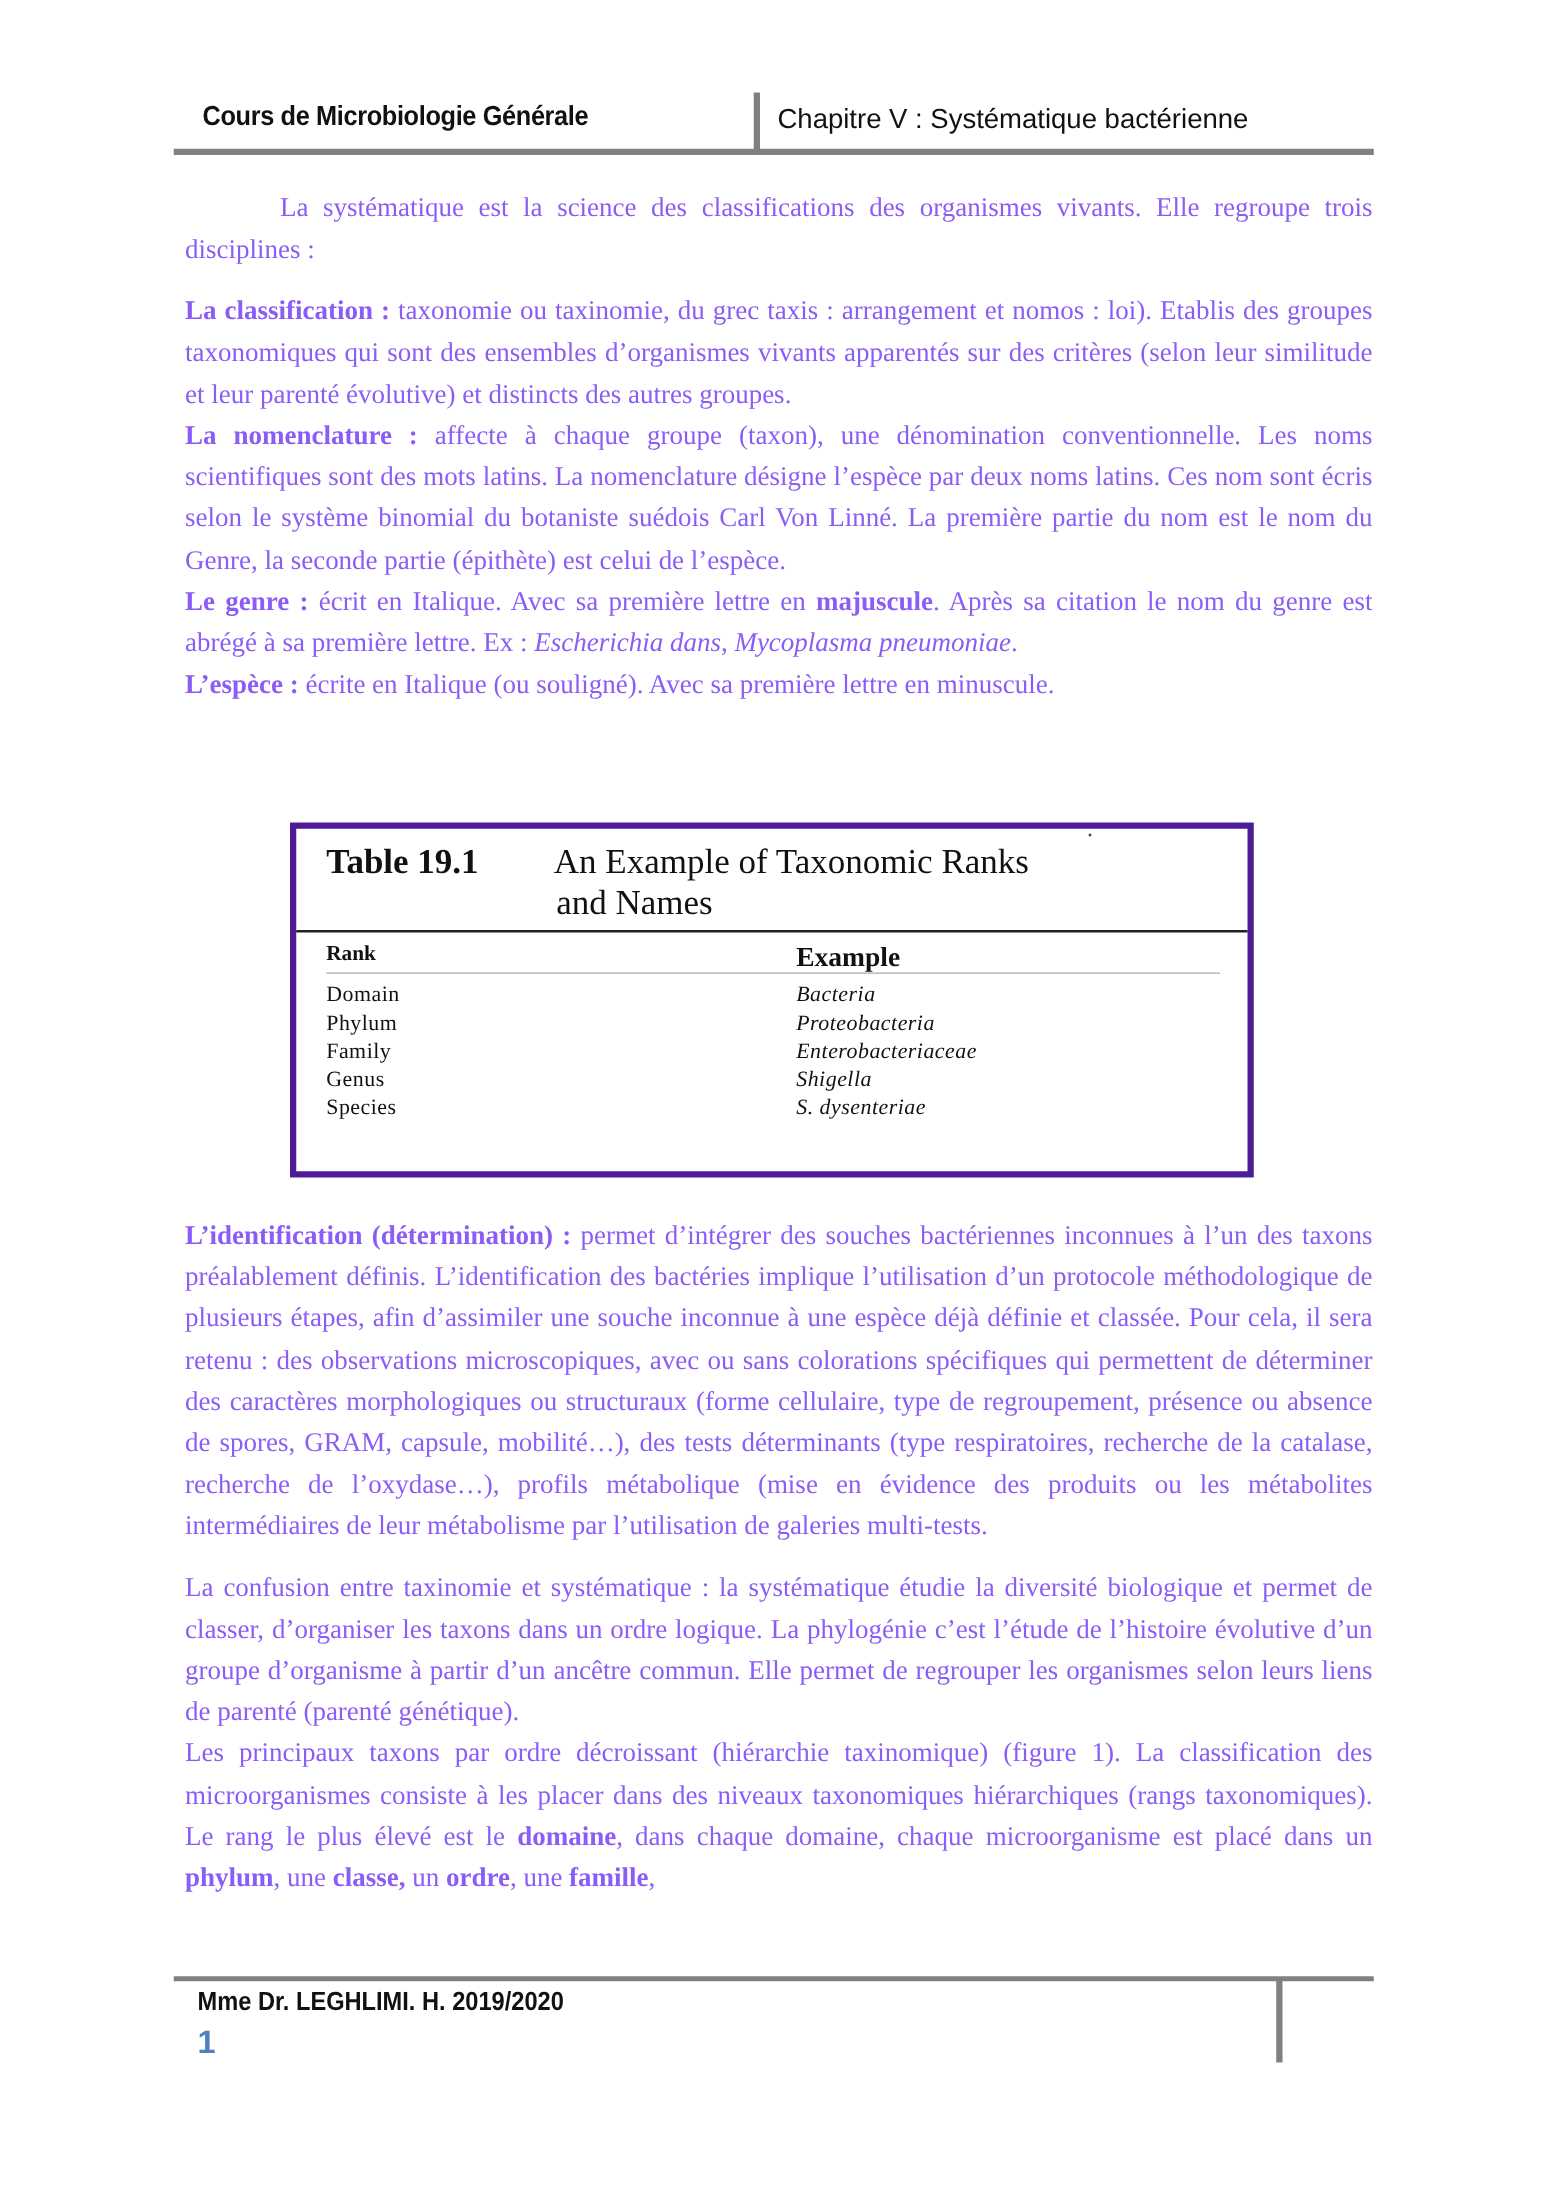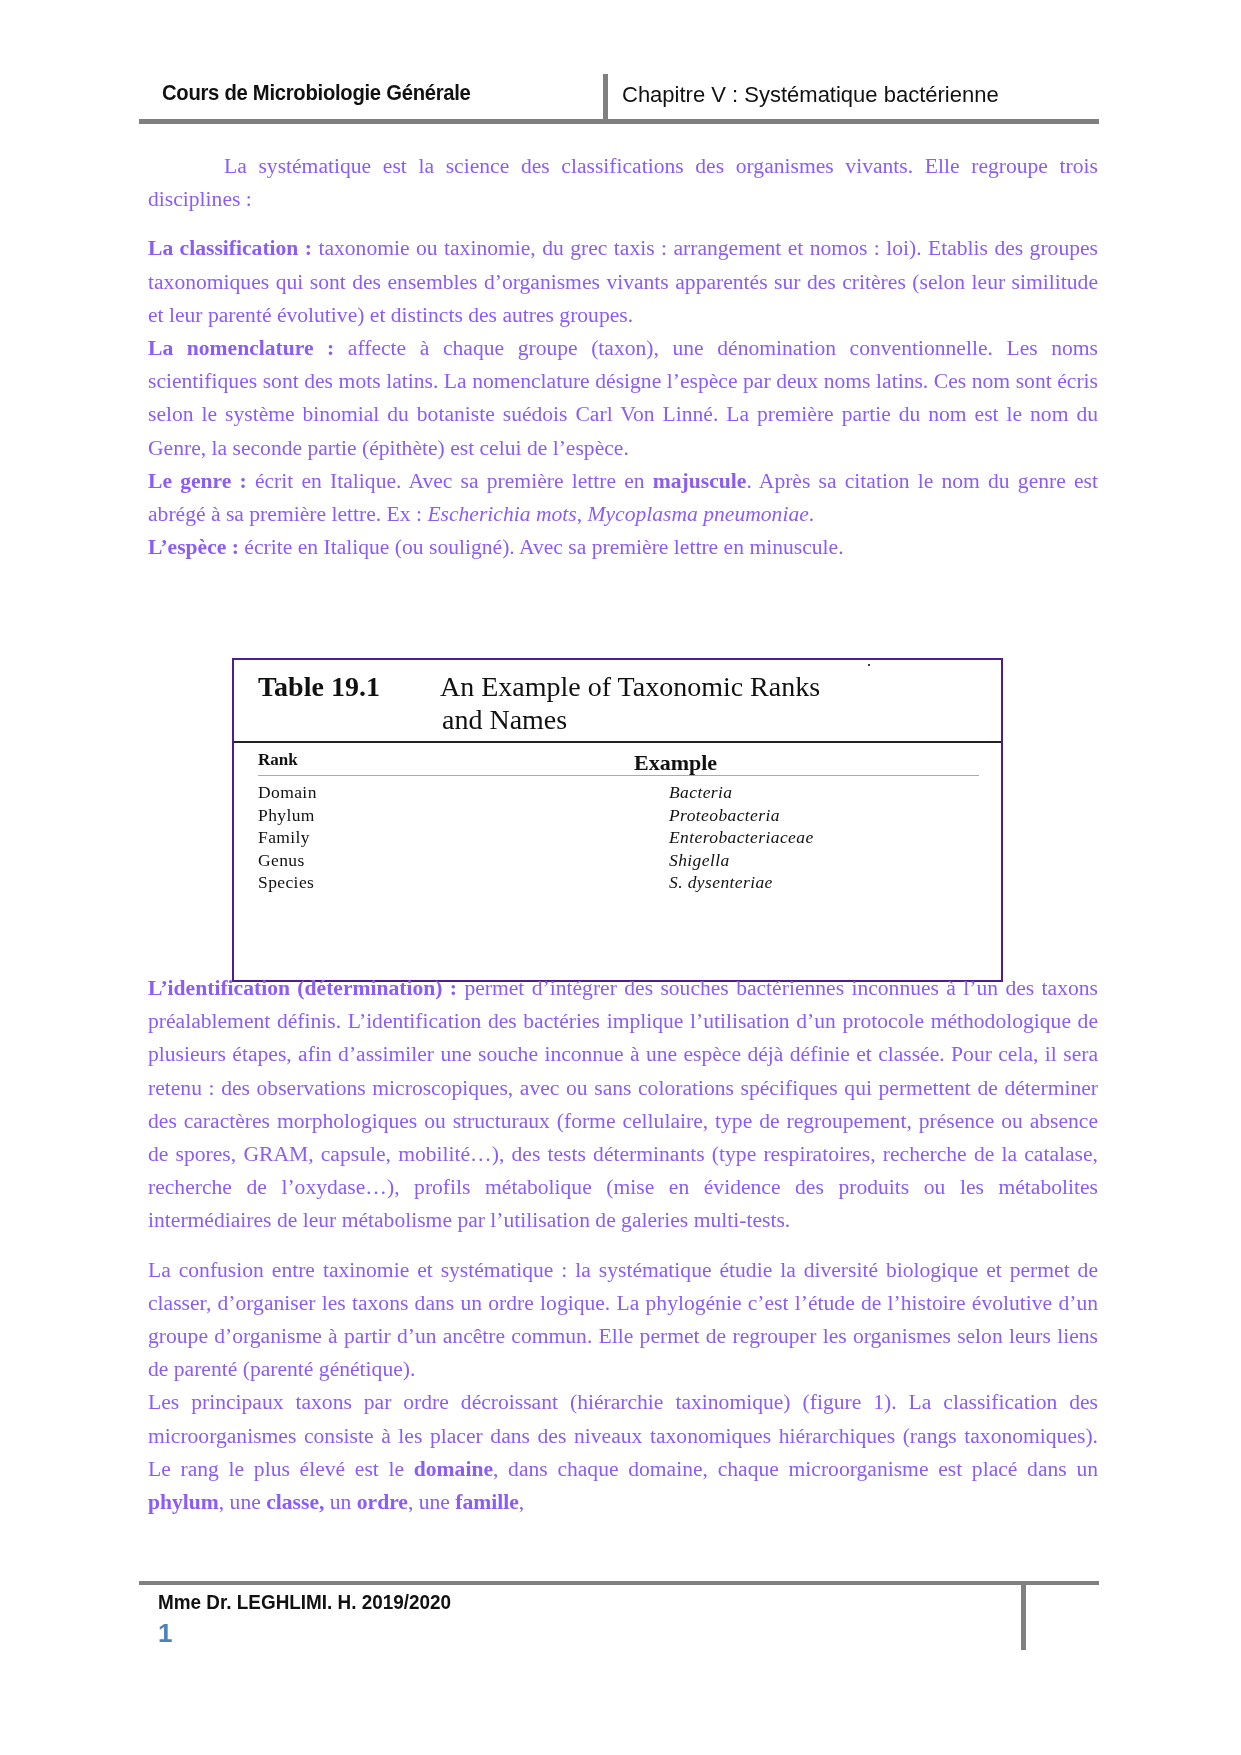--- a/index.html
+++ b/index.html
@@ -13,31 +13,31 @@
   .hdr-hline { position: absolute; left: 139px; top: 119px; width: 960px; height: 5px; background: #808080; }
 
   
   .body { position: absolute; left: 148px; top: 150px; width: 950px; font-family: "Liberation Serif", serif; font-size: 21.6px; line-height: 33.2px; text-align: justify; color: #8b5cf6; }
   .body p { margin: 0; }
   .gap { height: 16px; }
   .indent { text-indent: 76px; }
   .caption { font-size: 17.5px; }
 
   
-  .tbl { position: absolute; left: 232px; top: 658px; width: 771px; height: 324px; border: 2px solid #4c1d95; box-sizing: border-box; font-family: "Liberation Serif", serif; color: #111; }
+  .tbl { position: absolute; left: 232px; top: 658px; width: 771px; height: 284px; border: 5px solid #4c1d95; box-sizing: border-box; font-family: "Liberation Serif", serif; color: #111; }
   .tbl-title { position: absolute; left: 24px; top: 10px; font-size: 28px; line-height: 33px; }
   .tbl-title b { display: inline-block; width: 182px; }
   .tbl-title .t2 { position: absolute; left: 184px; top: 33px; white-space: nowrap; }
   .tbl-title .t1 { white-space: nowrap; }
   .tbl-rule { position: absolute; left: 0; right: 0; top: 81px; height: 2px; background: #222; }
   .tbl-head { position: absolute; left: 24px; top: 90px; font-size: 17px; font-weight: bold; }
   .tbl-head2 { position: absolute; left: 400px; top: 90px; font-size: 22px; font-weight: bold; }
   .tbl-rule2 { position: absolute; left: 24px; right: 22px; top: 115px; height: 1px; background: #aaa; }
   .tbl-rows { position: absolute; left: 24px; top: 121px; width: 720px; }
-  .tbl-row { display: flex; height: 22.6px; font-size: 17.5px; line-height: 22.6px; letter-spacing: 0.4px; gap: 35px; }
+  .tbl-row { display: flex; height: 22.6px; font-size: 17.5px; line-height: 22.6px; letter-spacing: 0.4px; }
   .tbl-row .rank { width: 376px; }
   .tbl-row .ex { font-style: italic; }
   .tbl-row .ex.upright { font-style: normal; }
   .tbl-dot { position: absolute; left: 634px; top: 4px; width: 2px; height: 2px; background: #444; }
 
   
   .body2 { top: 972px; }
 
   
   .ftr-hline { position: absolute; left: 139px; top: 1581px; width: 960px; height: 4px; background: #808080; }
@@ -53,21 +53,21 @@
   <div class="hdr-left">Cours de Microbiologie Générale</div>
   <div class="hdr-vline"></div>
   <div class="hdr-right">Chapitre V : Systématique bactérienne</div>
   <div class="hdr-hline"></div>
 
   <div class="body">
     <p class="indent">La systématique est la science des classifications des organismes vivants. Elle regroupe trois disciplines :</p>
     <div class="gap"></div>
     <p><b>La classification :</b><span> taxonomie ou taxinomie, du grec taxis : arrangement et nomos : loi). Etablis des groupes taxonomiques qui sont des ensembles d’organismes vivants apparentés sur des critères (selon leur similitude et leur parenté évolutive)  et distincts des autres groupes.</span></p>
     <p><b>La nomenclature :</b><span> affecte à chaque groupe (taxon), une dénomination conventionnelle. Les noms scientifiques sont des mots latins. La nomenclature désigne l’espèce par deux noms latins. Ces nom sont écris selon le système binomial du botaniste suédois Carl Von Linné. La première partie du nom est le nom du Genre, la seconde partie (épithète) est celui de l’espèce.</span></p>
-    <p><b>Le genre :</b><span> écrit en Italique. Avec sa première lettre en </span><b>majuscule</b><span>. Après sa citation le nom du genre est abrégé à sa première lettre. Ex : </span><i>Escherichia mots</i><span>, </span><i>Mycoplasma pneumoniae</i><span>.</span></p>
+    <p><b>Le genre :</b><span> écrit en Italique. Avec sa première lettre en </span><b>majuscule</b><span>. Après sa citation le nom du genre est abrégé à sa première lettre. Ex : </span><i>Escherichia dans</i><span>, </span><i>Mycoplasma pneumoniae</i><span>.</span></p>
     <p><b>L’espèce :</b><span> écrite en Italique (ou souligné). Avec sa première lettre en minuscule.</span></p>
   </div>
 
   <div class="tbl">
     <div class="tbl-dot"></div>
     <div class="tbl-title">
       <span class="t1"><b>Table 19.1</b><span>An Example of Taxonomic Ranks</span></span>
       <span class="t2">and Names</span>
     </div>
     <div class="tbl-rule"></div>

